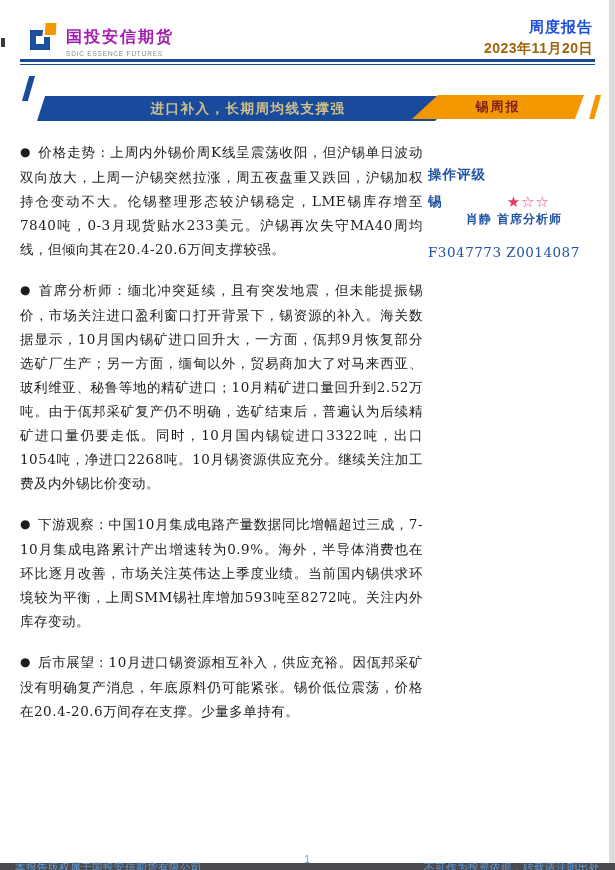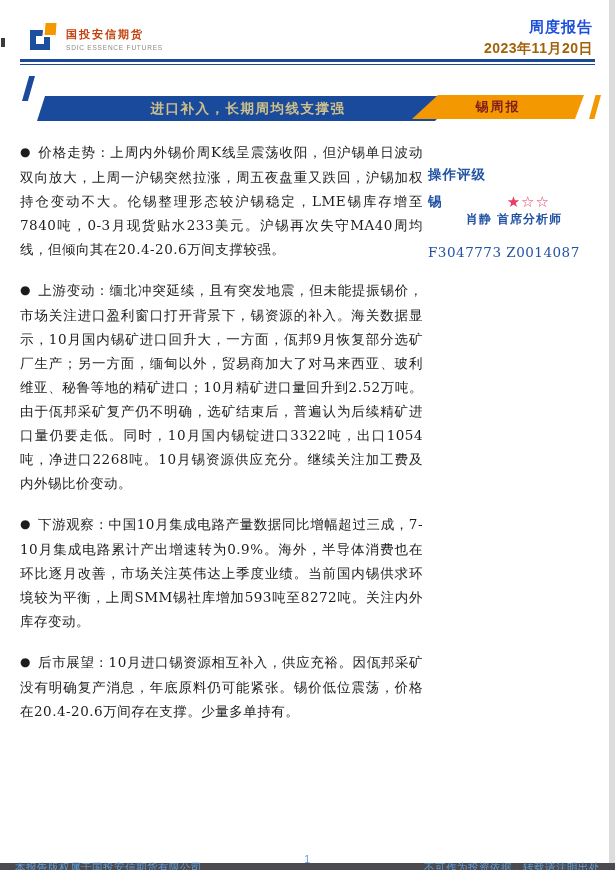--- a/index.html
+++ b/index.html
@@ -22,21 +22,21 @@
   }
   .logo .blue-ring::after {
     content:""; position:absolute; left:6px; top:6px; width:8px; height:8px; background:#ffffff;
   }
   .logo .orange-sq {
     position:absolute; left:13px; top:0; width:13px; height:14px; background:#f39800;
     border-left:2px solid #ffffff; border-bottom:2px solid #ffffff;
     transform:skewX(-4deg);
   }
   .brand { position:absolute; left:66px; top:27px; }
-  .brand-cn { font-size:11px; font-weight:bold; color:#c2410c; letter-spacing:2px; }
+  .brand-cn { font-size:16px; font-weight:bold; color:#a21caf; letter-spacing:2px; }
   .brand-en { font-size:6.5px; color:#8a8a8a; letter-spacing:0.8px; margin-top:2px; }
 
   .header-right { position:absolute; right:22px; top:18px; text-align:right; }
   .report-type { font-size:15px; font-weight:bold; color:#1d4ed8; letter-spacing:1px; }
   .report-date { font-size:14px; font-weight:bold; color:#a16207; margin-top:3px; letter-spacing:0.5px; }
 
   .header-rule { position:absolute; left:20px; top:59px; width:575px; height:6px; }
   .header-rule .thick { height:2.5px; background:#1b4a9b; }
   .header-rule .thin { height:1px; background:#1b4a9b; margin-top:2px; }
 
@@ -121,21 +121,21 @@
     <div class="thin"></div>
   </div>
 
   <div class="banner-blue-sliver"></div>
   <div class="banner-blue">进口补入，长期周均线支撑强</div>
   <div class="banner-orange">锡周报</div>
   <div class="banner-orange-sliver"></div>
 
   <div class="body-col">
     <p class="para"><span class="bullet">●</span><span>价格走势：</span><span>上周内外锡价周K线呈震荡收阳，但沪锡单日波动双向放大，上周一沪锡突然拉涨，周五夜盘重又跌回，沪锡加权持仓变动不大。伦锡整理形态较沪锡稳定，LME锡库存增至7840吨，0-3月现货贴水233美元。沪锡再次失守MA40周均线，但倾向其在20.4-20.6万间支撑较强。</span></p>
-    <p class="para"><span class="bullet">●</span><span>上游变动：</span><span>缅北冲突延续，且有突发地震，但未能提振锡价，市场关注进口盈利窗口打开背景下，锡资源的补入。海关数据显示，10月国内锡矿进口回升大，一方面，佤邦9月恢复部分选矿厂生产；另一方面，缅甸以外，贸易商加大了对马来西亚、玻利维亚、秘鲁等地的精矿进口；10月精矿进口量回升到2.52万吨。由于佤邦采矿复产仍不明确，选矿结束后，普遍认为后续精矿进口量仍要走低。同时，10月国内锡锭进口3322吨，出口1054吨，净进口2268吨。10月锡资源供应充分。继续关注加工费及内外锡比价变动。</span></p>
+    <p class="para"><span class="bullet">●</span><span>首席分析师：</span><span>缅北冲突延续，且有突发地震，但未能提振锡价，市场关注进口盈利窗口打开背景下，锡资源的补入。海关数据显示，10月国内锡矿进口回升大，一方面，佤邦9月恢复部分选矿厂生产；另一方面，缅甸以外，贸易商加大了对马来西亚、玻利维亚、秘鲁等地的精矿进口；10月精矿进口量回升到2.52万吨。由于佤邦采矿复产仍不明确，选矿结束后，普遍认为后续精矿进口量仍要走低。同时，10月国内锡锭进口3322吨，出口1054吨，净进口2268吨。10月锡资源供应充分。继续关注加工费及内外锡比价变动。</span></p>
     <p class="para"><span class="bullet">●</span><span>下游观察：</span><span>中国10月集成电路产量数据同比增幅超过三成，7-10月集成电路累计产出增速转为0.9%。海外，半导体消费也在环比逐月改善，市场关注英伟达上季度业绩。当前国内锡供求环境较为平衡，上周SMM锡社库增加593吨至8272吨。关注内外库存变动。</span></p>
     <p class="para"><span class="bullet">●</span><span>后市展望：</span><span>10月进口锡资源相互补入，供应充裕。因佤邦采矿没有明确复产消息，年底原料仍可能紧张。锡价低位震荡，价格在20.4-20.6万间存在支撑。少量多单持有。</span></p>
   </div>
 
   <div class="rating-col">
     <div class="rating-title">操作评级</div>
     <div class="rating-row">
       <span class="rating-instrument">锡</span>
       <span class="rating-stars">★☆☆</span>
     </div>

